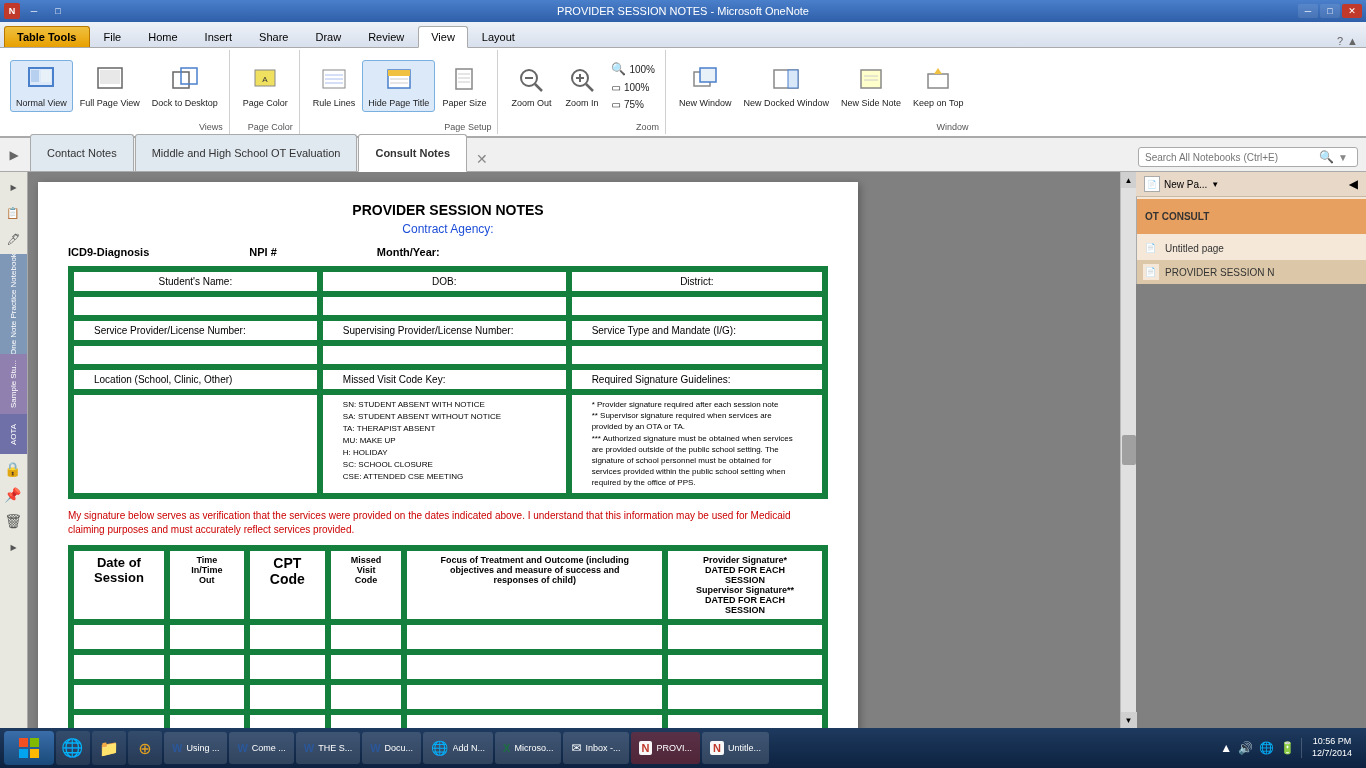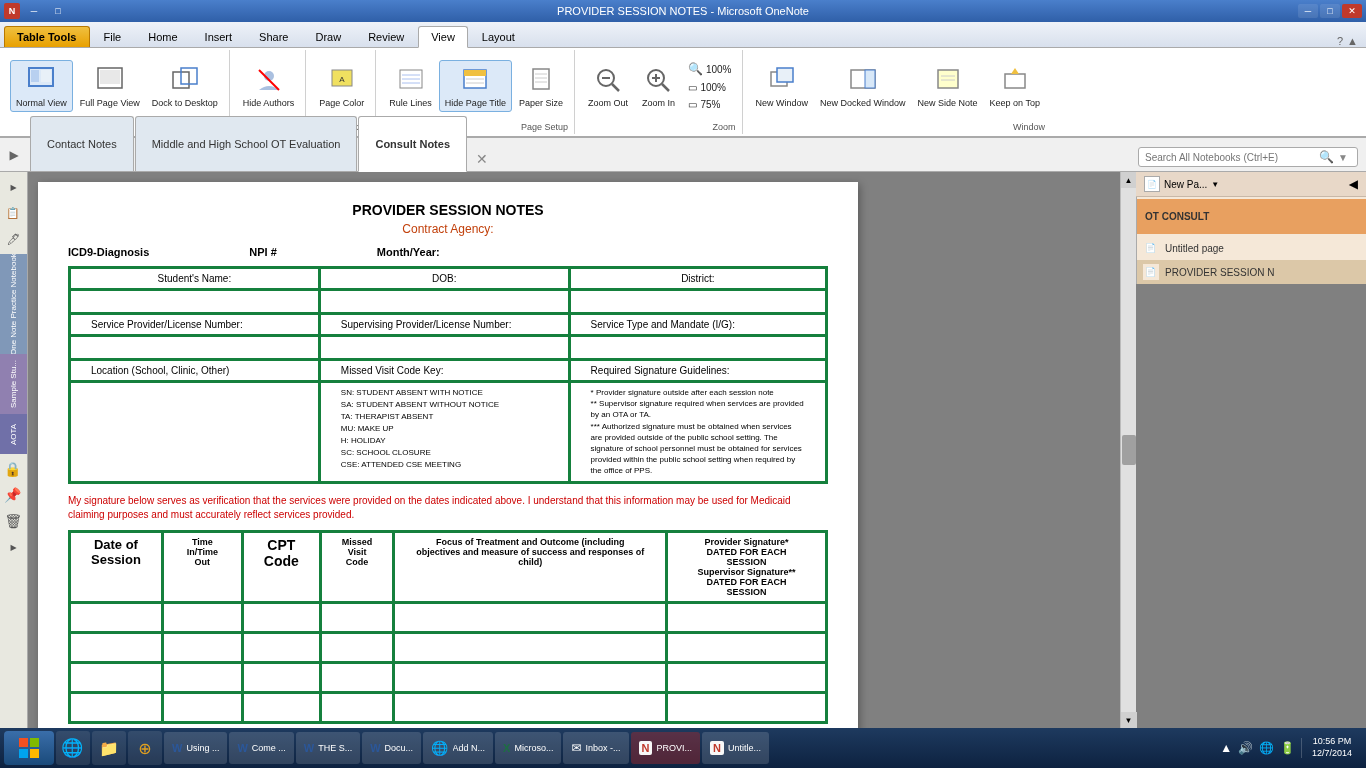--- a/index.html
+++ b/index.html
@@ -126,21 +126,21 @@
       padding-left: 30px;
       height: 34px;
       position: relative;
     }
     .nav-arrow-left {
       position: absolute; left: 5px; top: 50%; transform: translateY(-50%);
       width: 18px; height: 18px; display: flex; align-items: center; justify-content: center;
       cursor: pointer; font-size: 12px; color: #666;
     }
     .page-tab {
-      padding: 21px 16px;
+      padding: 12px 16px;
       font-size: 11px;
       cursor: pointer;
       border: 1px solid #aaa;
       border-bottom: none;
       border-radius: 3px 3px 0 0;
       background: #e0e8f0;
       margin-right: 1px;
       color: #333;
     }
     .page-tab.active {
@@ -205,38 +205,38 @@
     .note-title {
       text-align: center;
       font-size: 14px;
       font-weight: bold;
       color: #000;
       margin-bottom: 4px;
     }
     .note-subtitle {
       text-align: center;
       font-size: 12px;
-      color: #c2410c;
+      color: #1d4ed8;
       margin-bottom: 10px;
     }
     .note-fields-row {
       display: flex;
       gap: 20px;
       margin-bottom: 8px;
       font-size: 11px;
       font-weight: bold;
     }
     .note-table {
       width: 100%;
       border-collapse: collapse;
       font-size: 10px;
       margin-bottom: 10px;
     }
     .note-table td, .note-table th {
-      border: 3px solid #15803d;
+      border: 6px solid #15803d;
       padding: 4px 20px;
       vertical-align: top;
     }
     .note-table th {
       font-weight: bold;
       text-align: center;
     }
     .signature-text {
       font-size: 10px;
       color: #c00;
@@ -447,35 +447,20 @@
             <rect x="2" y="6" width="16" height="16" fill="none" stroke="#666" stroke-width="1.5"></rect>
             <rect x="10" y="2" width="16" height="16" fill="none" stroke="#4a7fcb" stroke-width="1.5"></rect>
           </svg>
         </div>
         <span>Dock to Desktop</span>
       </div>
     </div>
     <div class="ribbon-group-title">Views</div>
   </div>
 
-  <div class="ribbon-group">
-    <div class="ribbon-buttons">
-      <div class="rb">
-        <div class="icon-box">
-          <svg width="28" height="28" viewBox="0 0 28 28">
-            <circle cx="14" cy="10" r="5" fill="#aac0e0"></circle>
-            <path d="M4 24 Q14 16 24 24" fill="#aac0e0"></path>
-            <line x1="4" y1="4" x2="24" y2="24" stroke="red" stroke-width="2"></line>
-          </svg>
-        </div>
-        <span>Hide Authors</span>
-      </div>
-    </div>
-    <div class="ribbon-group-title">Authors</div>
-  </div>
 
   <div class="ribbon-group">
     <div class="ribbon-buttons">
       <div class="rb">
         <div class="icon-box">
           <svg width="28" height="28" viewBox="0 0 28 28">
             <rect x="4" y="4" width="20" height="16" fill="#f0e060" stroke="#888" stroke-width="1"></rect>
             <text x="14" y="16" text-anchor="middle" font-size="8" fill="#333">A</text>
           </svg>
         </div>
@@ -686,21 +671,21 @@
               <div>SA: STUDENT ABSENT WITHOUT NOTICE</div>
               <div>TA: THERAPIST ABSENT</div>
               <div>MU: MAKE UP</div>
               <div>H:  HOLIDAY</div>
               <div>SC: SCHOOL CLOSURE</div>
               <div>CSE: ATTENDED CSE MEETING</div>
             </div>
           </td>
           <td>
             <div style="font-size:8px;line-height:1.4;">
-              <div>* Provider signature outside after each session note</div>
+              <div>* Provider signature required after each session note</div>
               <div>** Supervisor signature required when services are provided by an OTA or TA.</div>
               <div>*** Authorized signature must be obtained when services are provided outside of the public school setting. The signature of school personnel must be obtained for services provided within the public school setting when required by the office of PPS.</div>
             </div>
           </td>
         </tr>
       </tbody>
         </table>
 
       <div class="signature-text">My signature below serves as verification that the services were provided on the dates indicated above. I understand that this information may be used for Medicaid claiming purposes and must accurately reflect services provided.</div>
 

